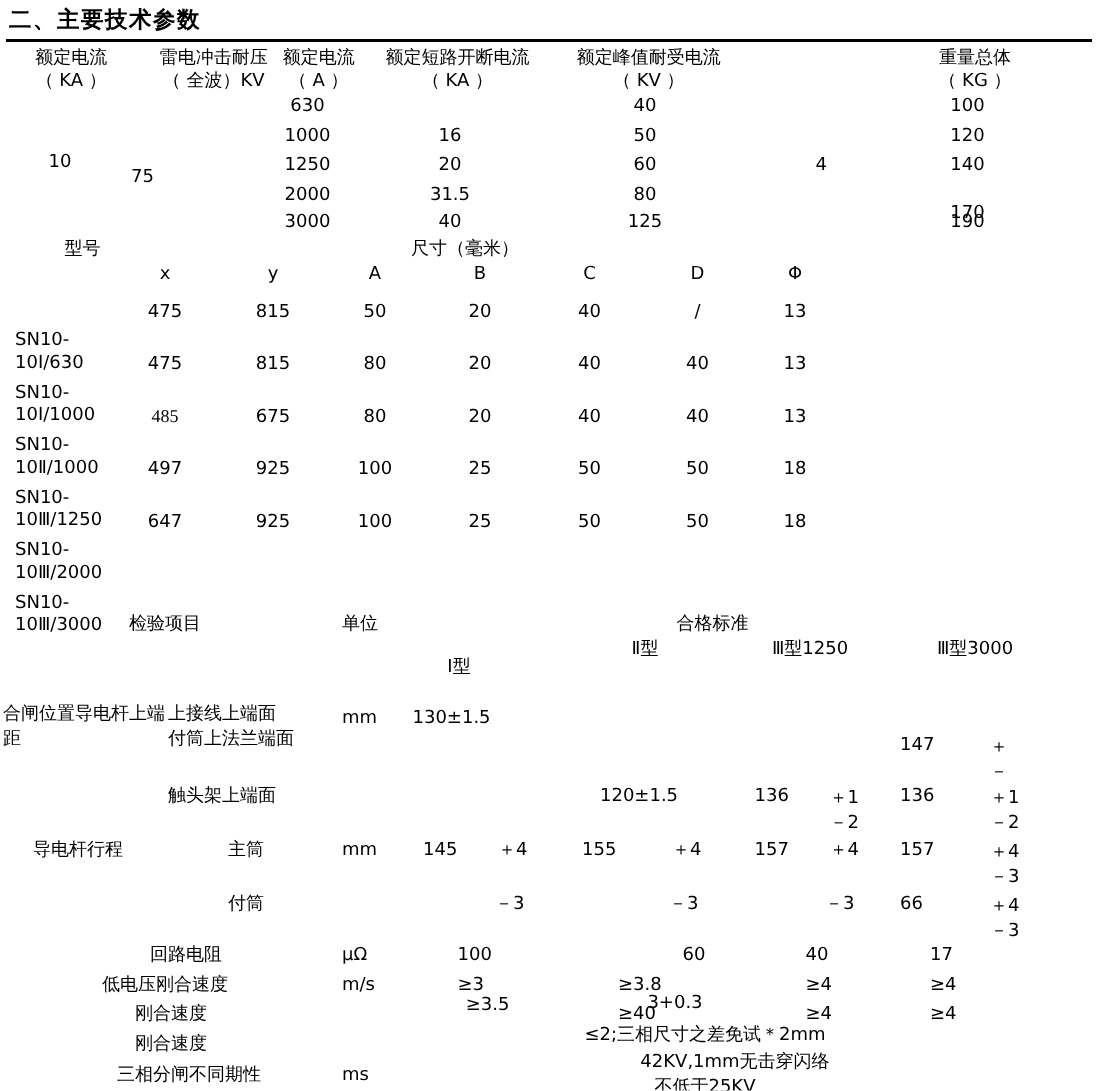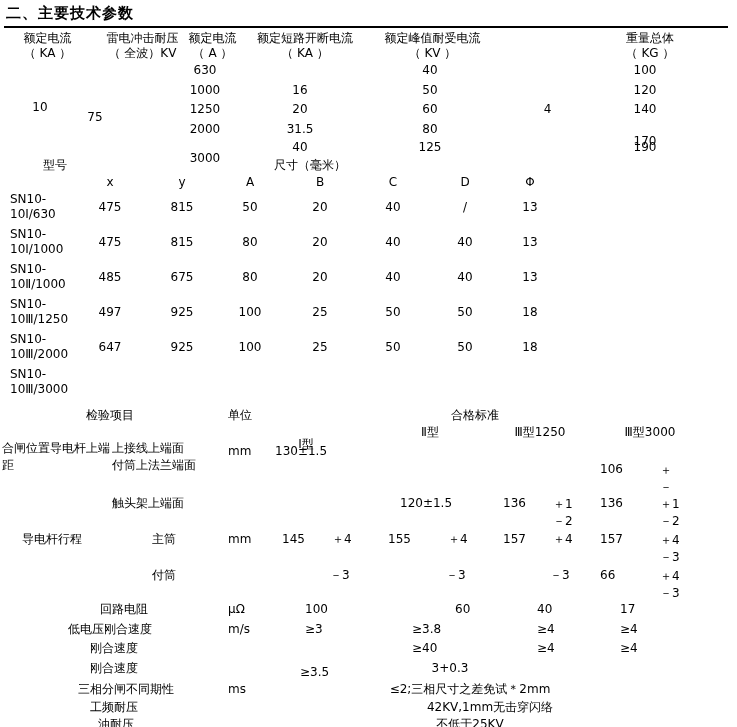--- a/index.html
+++ b/index.html
@@ -19,21 +19,21 @@
     font-size:15px;font-weight:bold;letter-spacing:1px;
   }
   .heading-rule{
     position:absolute;left:4px;top:26px;width:724px;height:2px;
     background:#000;
   }
 
   
   .t{position:absolute;white-space:pre;line-height:15px;}
   .c{text-align:center;}
-  .l{text-align:left;}
+  .l{text-align:left;margin-top:27px;}
 
 </style>
 </head>
 <body>
 
 <div class="page">
 
   <div class="heading">二、主要技术参数</div>
   <div class="heading-rule"></div>
 
@@ -50,21 +50,21 @@
   <div class="t c" style="left:610px;top:31px;width:80px;">重量总体
 （ KG ）</div>
 
   <div class="t c" style="left:0px;top:100px;width:80px;">10</div>
   <div class="t c" style="left:40px;top:78px;width:110px;margin-top:32px;">75</div>
 
   <div class="t c" style="left:170px;top:63px;width:70px;">630</div>
   <div class="t c" style="left:170px;top:83px;width:70px;">1000</div>
   <div class="t c" style="left:170px;top:102px;width:70px;">1250</div>
   <div class="t c" style="left:170px;top:122px;width:70px;">2000</div>
-  <div class="t c" style="left:170px;top:140px;width:70px;margin-top:11px;">3000</div>
+  <div class="t c" style="left:170px;top:140px;width:70px;">3000</div>
 
   <div class="t c" style="left:265px;top:83px;width:70px;">16</div>
   <div class="t c" style="left:265px;top:102px;width:70px;">20</div>
   <div class="t c" style="left:265px;top:122px;width:70px;">31.5</div>
   <div class="t c" style="left:265px;top:140px;width:70px;">40</div>
 
   <div class="t c" style="left:395px;top:63px;width:70px;">40</div>
   <div class="t c" style="left:395px;top:83px;width:70px;">50</div>
   <div class="t c" style="left:395px;top:102px;width:70px;">60</div>
   <div class="t c" style="left:395px;top:122px;width:70px;">80</div>
@@ -104,21 +104,21 @@
   <div class="t c" style="left:80px;top:235px;width:60px;">475</div>
   <div class="t c" style="left:152px;top:235px;width:60px;">815</div>
   <div class="t c" style="left:225px;top:235px;width:50px;">80</div>
   <div class="t c" style="left:295px;top:235px;width:50px;">20</div>
   <div class="t c" style="left:368px;top:235px;width:50px;">40</div>
   <div class="t c" style="left:440px;top:235px;width:50px;">40</div>
   <div class="t c" style="left:505px;top:235px;width:50px;">13</div>
 
   <div class="t l" style="left:10px;top:262px;width:90px;">SN10-
 10Ⅱ/1000</div>
-  <div class="t c" style="left:80px;top:270px;width:60px;">485</div>
+  <div class="t c" style="left:80px;top:270px;width:60px;font-family:Liberation Serif, serif;">485</div>
   <div class="t c" style="left:152px;top:270px;width:60px;">675</div>
   <div class="t c" style="left:225px;top:270px;width:50px;">80</div>
   <div class="t c" style="left:295px;top:270px;width:50px;">20</div>
   <div class="t c" style="left:368px;top:270px;width:50px;">40</div>
   <div class="t c" style="left:440px;top:270px;width:50px;">40</div>
   <div class="t c" style="left:505px;top:270px;width:50px;">13</div>
 
   <div class="t l" style="left:10px;top:297px;width:90px;">SN10-
 10Ⅲ/1250</div>
   <div class="t c" style="left:80px;top:305px;width:60px;">497</div>
@@ -150,21 +150,21 @@
   <div class="t c" style="left:400px;top:425px;width:60px;">Ⅱ型</div>
   <div class="t c" style="left:495px;top:425px;width:90px;">Ⅲ型1250</div>
   <div class="t c" style="left:605px;top:425px;width:90px;">Ⅲ型3000</div>
 
   <div class="t l" style="left:112px;top:440px;width:105px;line-height:17px;">上接线上端面
 付筒上法兰端面</div>
   <div class="t l" style="left:2px;top:440px;width:110px;line-height:17px;">合闸位置导电杆上端
 距</div>
   <div class="t l" style="left:228px;top:444px;width:30px;">mm</div>
   <div class="t l" style="left:275px;top:444px;width:80px;">130±1.5</div>
-  <div class="t l" style="left:600px;top:462px;width:40px;">106</div>
+  <div class="t l" style="left:600px;top:462px;width:40px;">147</div>
   <div class="t l" style="left:660px;top:462px;width:40px;line-height:17px;">＋
 －</div>
 
   <div class="t l" style="left:112px;top:496px;width:110px;">触头架上端面</div>
   <div class="t l" style="left:400px;top:496px;width:80px;">120±1.5</div>
   <div class="t l" style="left:503px;top:496px;width:40px;">136</div>
   <div class="t l" style="left:553px;top:496px;width:40px;line-height:17px;">＋1
 －2</div>
   <div class="t l" style="left:600px;top:496px;width:40px;">136</div>
   <div class="t l" style="left:660px;top:496px;width:40px;line-height:17px;">＋1
@@ -199,21 +199,21 @@
   <div class="t l" style="left:620px;top:602px;width:50px;">17</div>
 
   <div class="t l" style="left:68px;top:622px;width:140px;">低电压刚合速度</div>
   <div class="t l" style="left:228px;top:622px;width:40px;">m/s</div>
   <div class="t l" style="left:305px;top:622px;width:50px;">≥3</div>
   <div class="t l" style="left:412px;top:622px;width:50px;">≥3.8</div>
   <div class="t l" style="left:537px;top:622px;width:50px;">≥4</div>
   <div class="t l" style="left:620px;top:622px;width:50px;">≥4</div>
 
   <div class="t l" style="left:90px;top:641px;width:120px;">刚合速度</div>
-  <div class="t l" style="left:300px;top:665px;width:50px;">≥3.5</div>
+  <div class="t l" style="left:300px;top:635px;width:50px;text-align:center;">≥3.5</div>
   <div class="t l" style="left:412px;top:641px;width:50px;">≥40</div>
   <div class="t l" style="left:537px;top:641px;width:50px;">≥4</div>
   <div class="t l" style="left:620px;top:641px;width:50px;">≥4</div>
 
   <div class="t l" style="left:90px;top:661px;width:120px;">刚合速度</div>
   <div class="t c" style="left:395px;top:661px;width:110px;">3+0.3</div>
 
   <div class="t l" style="left:78px;top:682px;width:140px;">三相分闸不同期性</div>
   <div class="t l" style="left:228px;top:682px;width:40px;">ms</div>
   <div class="t c" style="left:355px;top:682px;width:230px;">≤2;三相尺寸之差免试＊2mm</div>

